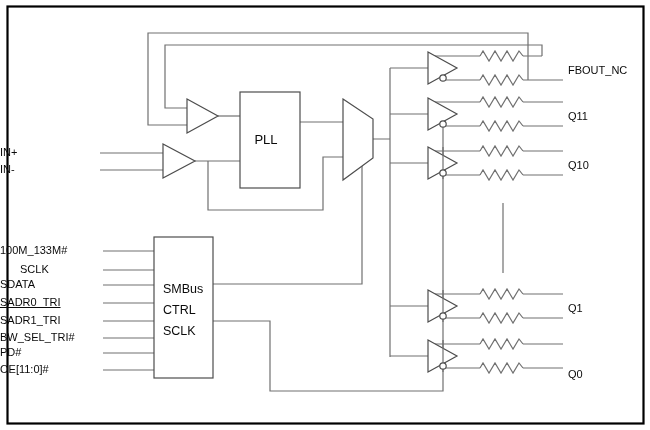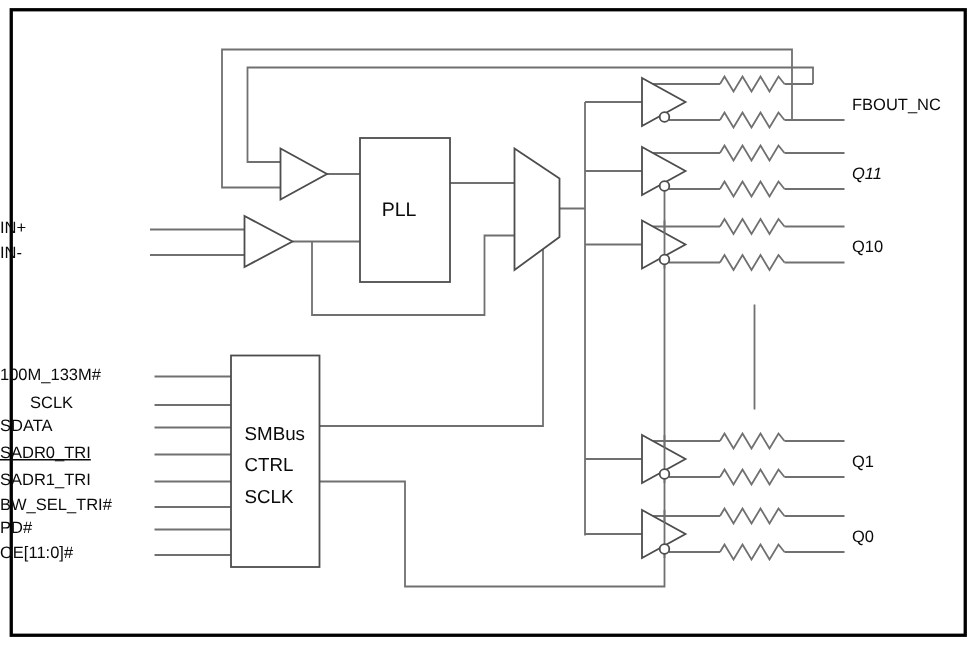--- a/index.html
+++ b/index.html
@@ -119,18 +119,18 @@
   <div class="lbl pin" style="left:0px;top:244px;">100M_133M#</div>
   <div class="lbl pin" style="left:0px;top:263px;margin-left:20px;">SCLK</div>
   <div class="lbl pin" style="left:0px;top:278px;">SDATA</div>
   <div class="lbl pin" style="left:0px;top:296px;text-decoration:underline;">SADR0_TRI</div>
   <div class="lbl pin" style="left:0px;top:314px;">SADR1_TRI</div>
   <div class="lbl pin" style="left:0px;top:331px;">BW_SEL_TRI#</div>
   <div class="lbl pin" style="left:0px;top:346px;">PD#</div>
   <div class="lbl pin" style="left:0px;top:363px;">OE[11:0]#</div>
 
   <div class="lbl out" style="left:568px;top:64px;">FBOUT_NC</div>
-  <div class="lbl out" style="left:568px;top:110px;font-style:italic;">Q11</div>
+  <div class="lbl out" style="left:568px;top:110px;">Q11</div>
   <div class="lbl out" style="left:568px;top:159px;">Q10</div>
   <div class="lbl out" style="left:568px;top:302px;">Q1</div>
-  <div class="lbl out" style="left:568px;top:352px;">Q0</div>
+  <div class="lbl out" style="left:568px;top:368px;">Q0</div>
 
 </div>
 
 </body></html>

